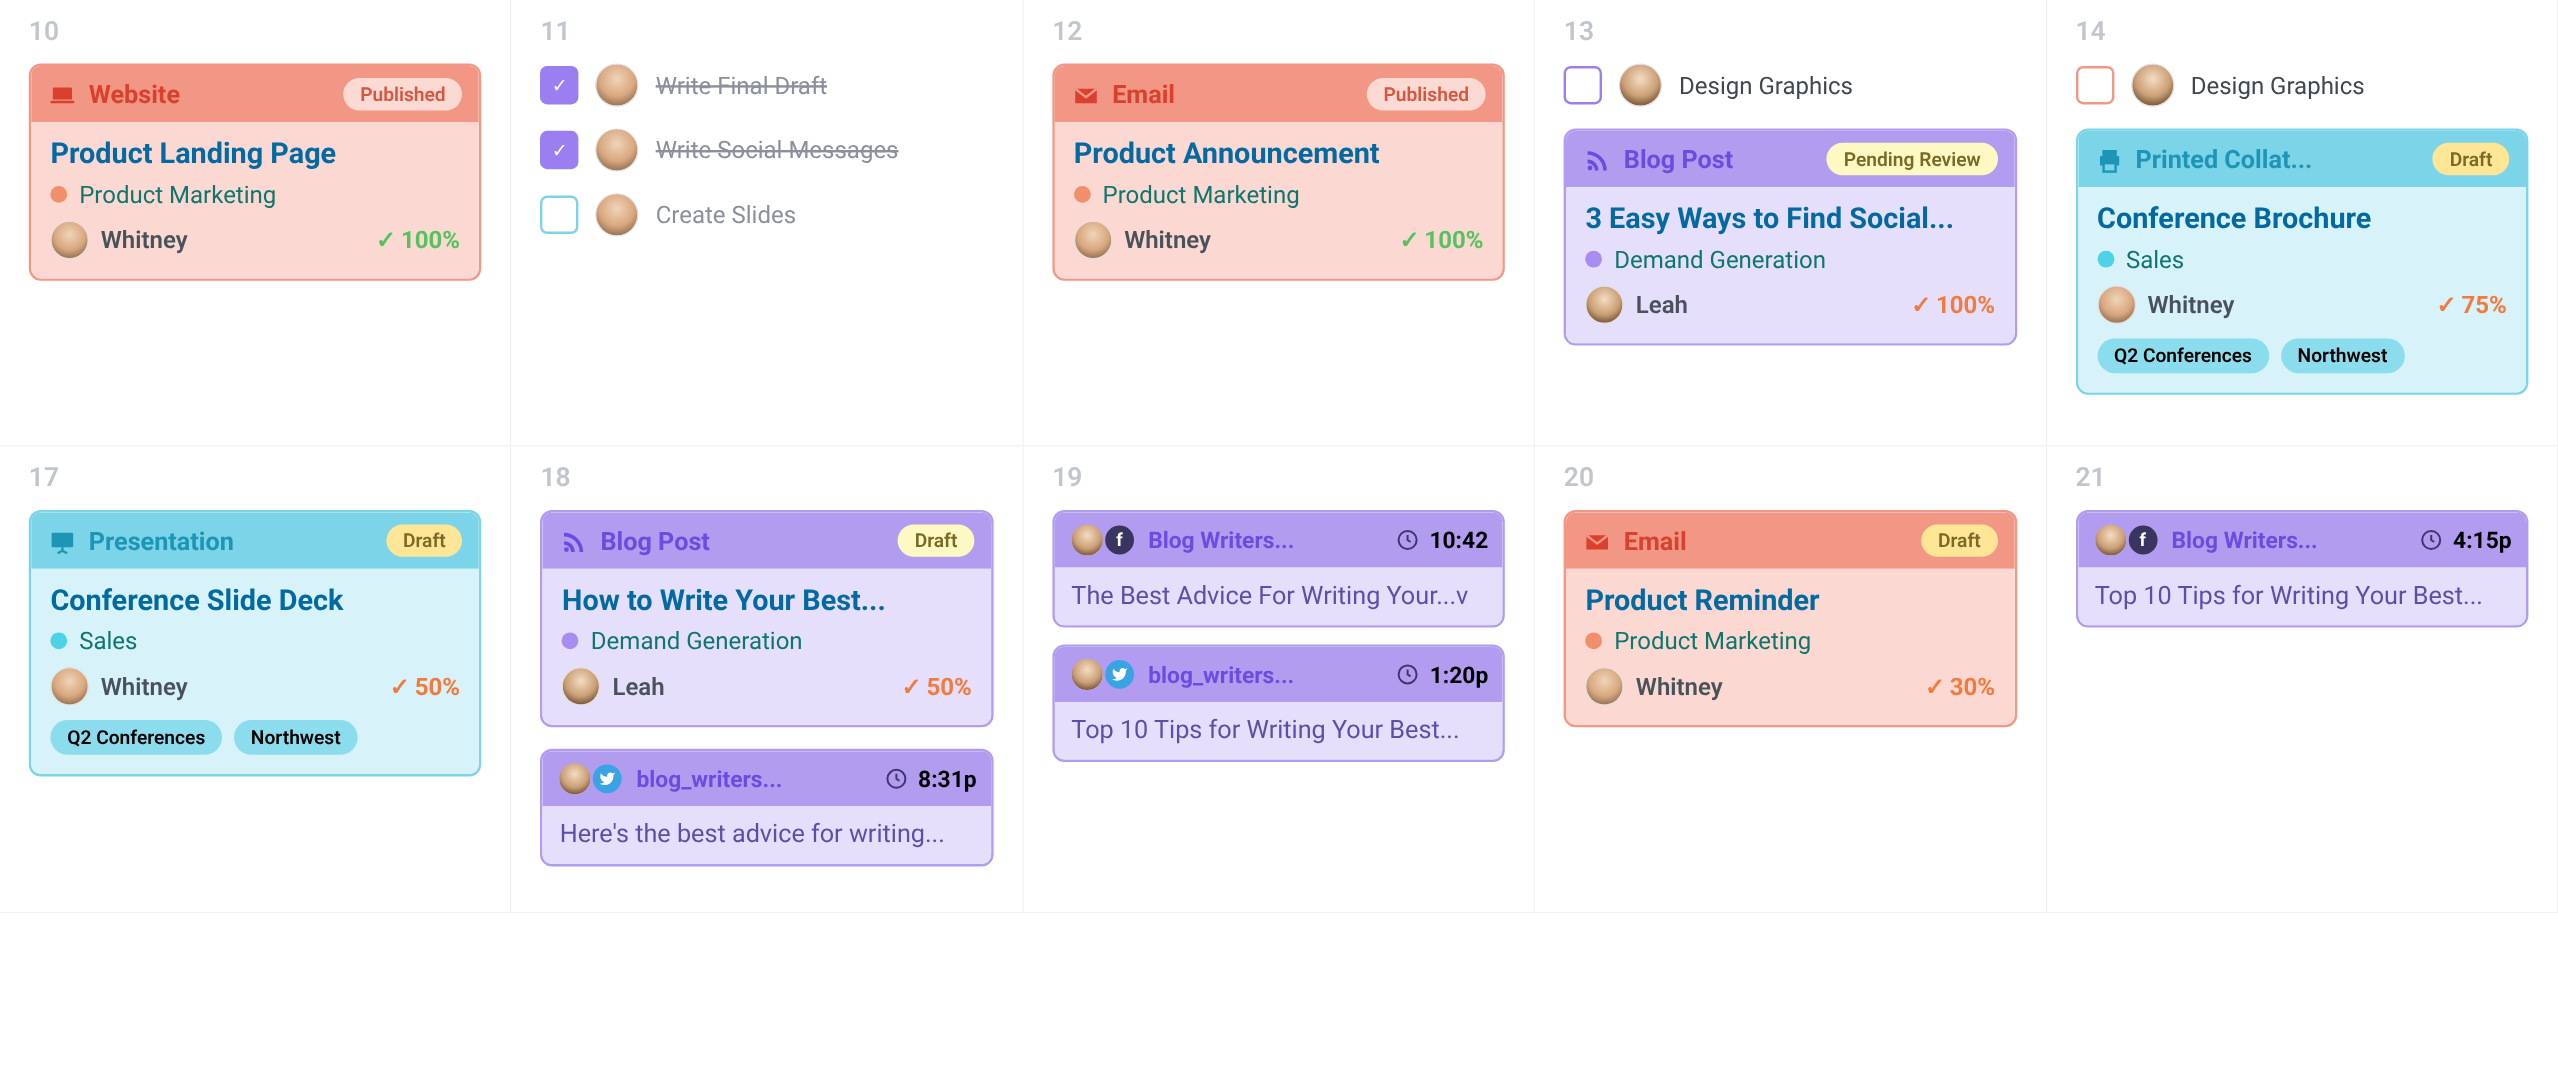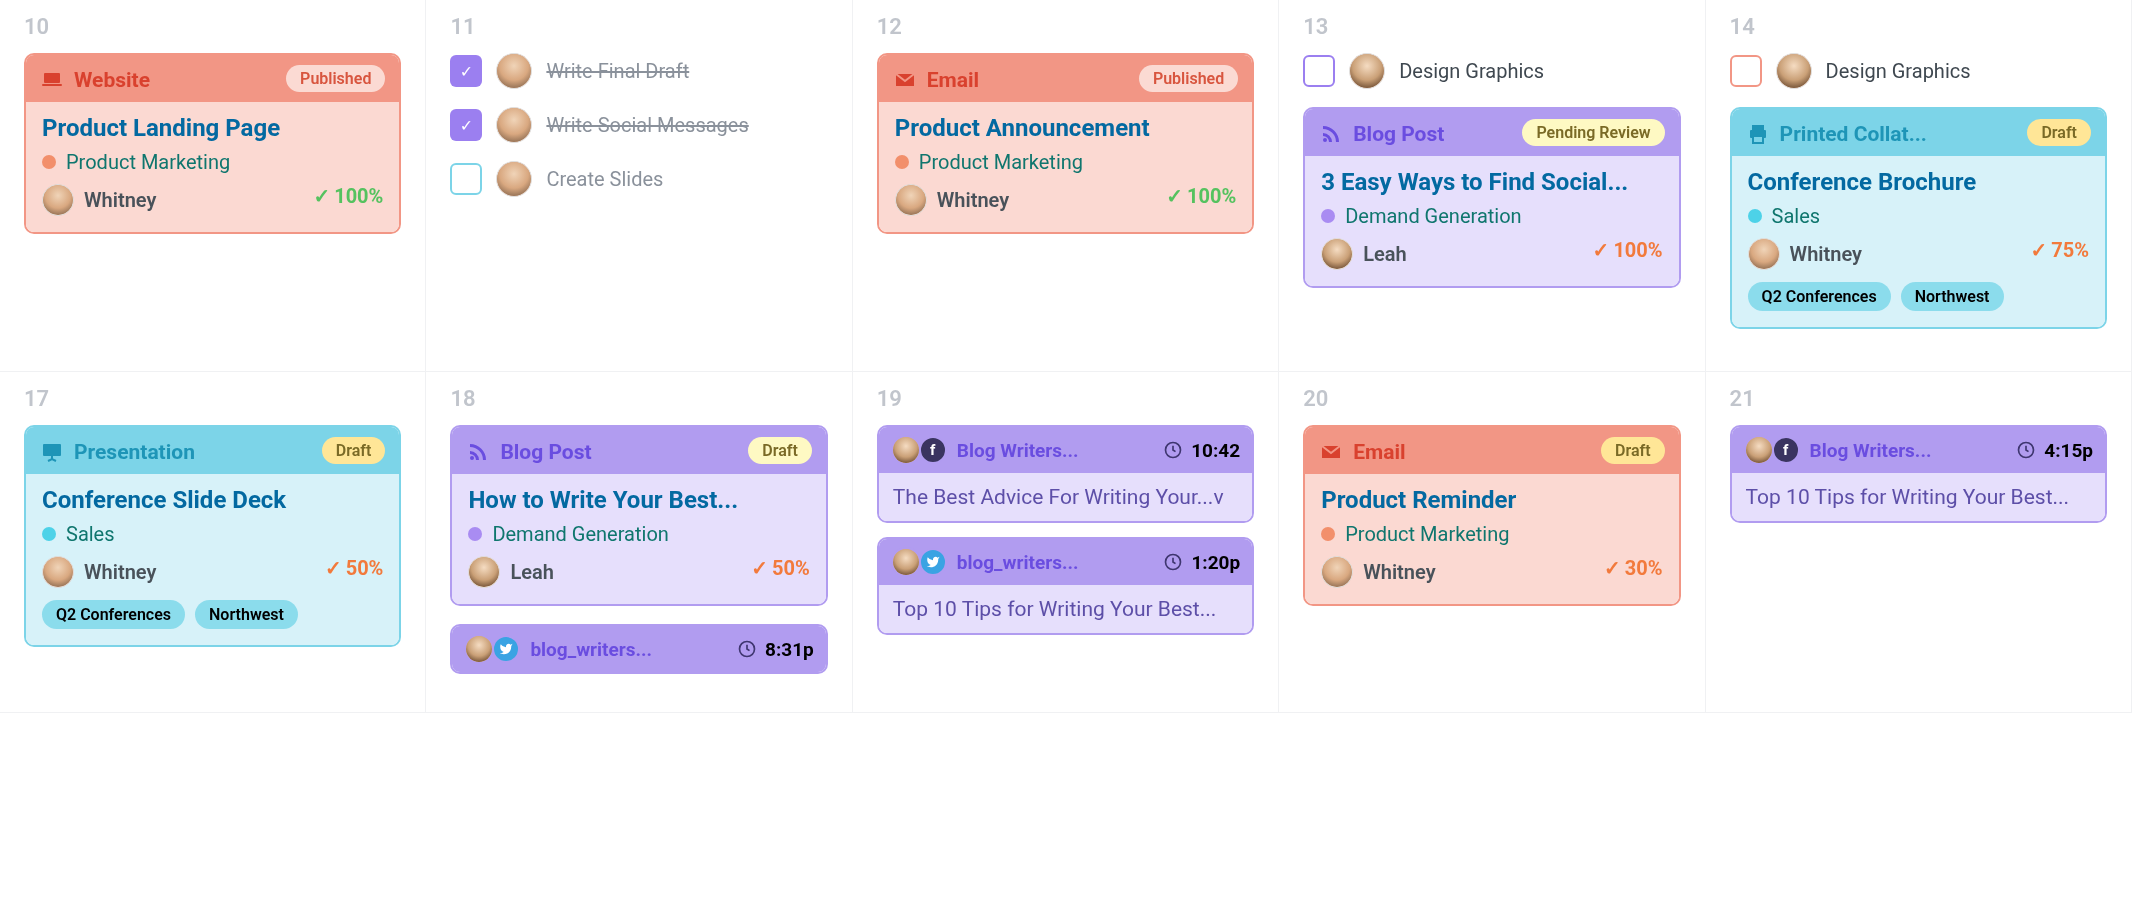--- a/index.html
+++ b/index.html
@@ -59,21 +59,21 @@
     font-weight: 700;
     color: #0369a1;
     margin-bottom: 8px;
     white-space: nowrap;
     overflow: hidden;
     text-overflow: ellipsis;
   }
   .catrow { display:flex; align-items:center; gap:10px; margin-bottom: 10px; }
   .dot { width:14px; height:14px; border-radius:50%; }
   .catlabel { color:#0f766e; font-size:20px; }
-  .assignrow { display:flex; align-items:flex-start; justify-content:space-between; margin-top:4px;}
+  .assignrow { display:flex; align-items:center; justify-content:space-between; margin-top:4px;}
   .assign-left { display:flex; align-items:center; gap:10px; }
   .avatar {
     width:32px; height:32px; border-radius:50%;
     background:#d9a887;
     display:inline-flex; align-items:center; justify-content:center;
     border:1px solid #e0e0e0; flex-shrink:0;
     overflow:hidden;
   }
   .avatar svg { width:100%; height:100%;}
   .assignee { color:#49525a; font-weight:600; font-size:20px; }
@@ -468,20 +468,21 @@
           </span>
         <span class="social-handle">blog_writers...</span>
         <span class="right">
           <svg class="clock" viewBox="0 0 24 24" fill="none" stroke="#3f3670" stroke-width="2">
               <circle cx="12" cy="12" r="9"></circle>
               <path d="M12 7v5l3 2"></path>
             </svg>
           <span>8:31p</span>
         </span>
       </div>
+      <div class="social-body">Here's the best advice for writing...</div>
     </div>
   </div>
 
   <div class="day">
     <div class="day-num">19</div>
     <div class="social">
       <div class="social-head">
         <span class="avatar">
             <svg viewBox="0 0 32 32">
               <circle cx="16" cy="16" r="16" fill="url(#av-leah)"></circle>

